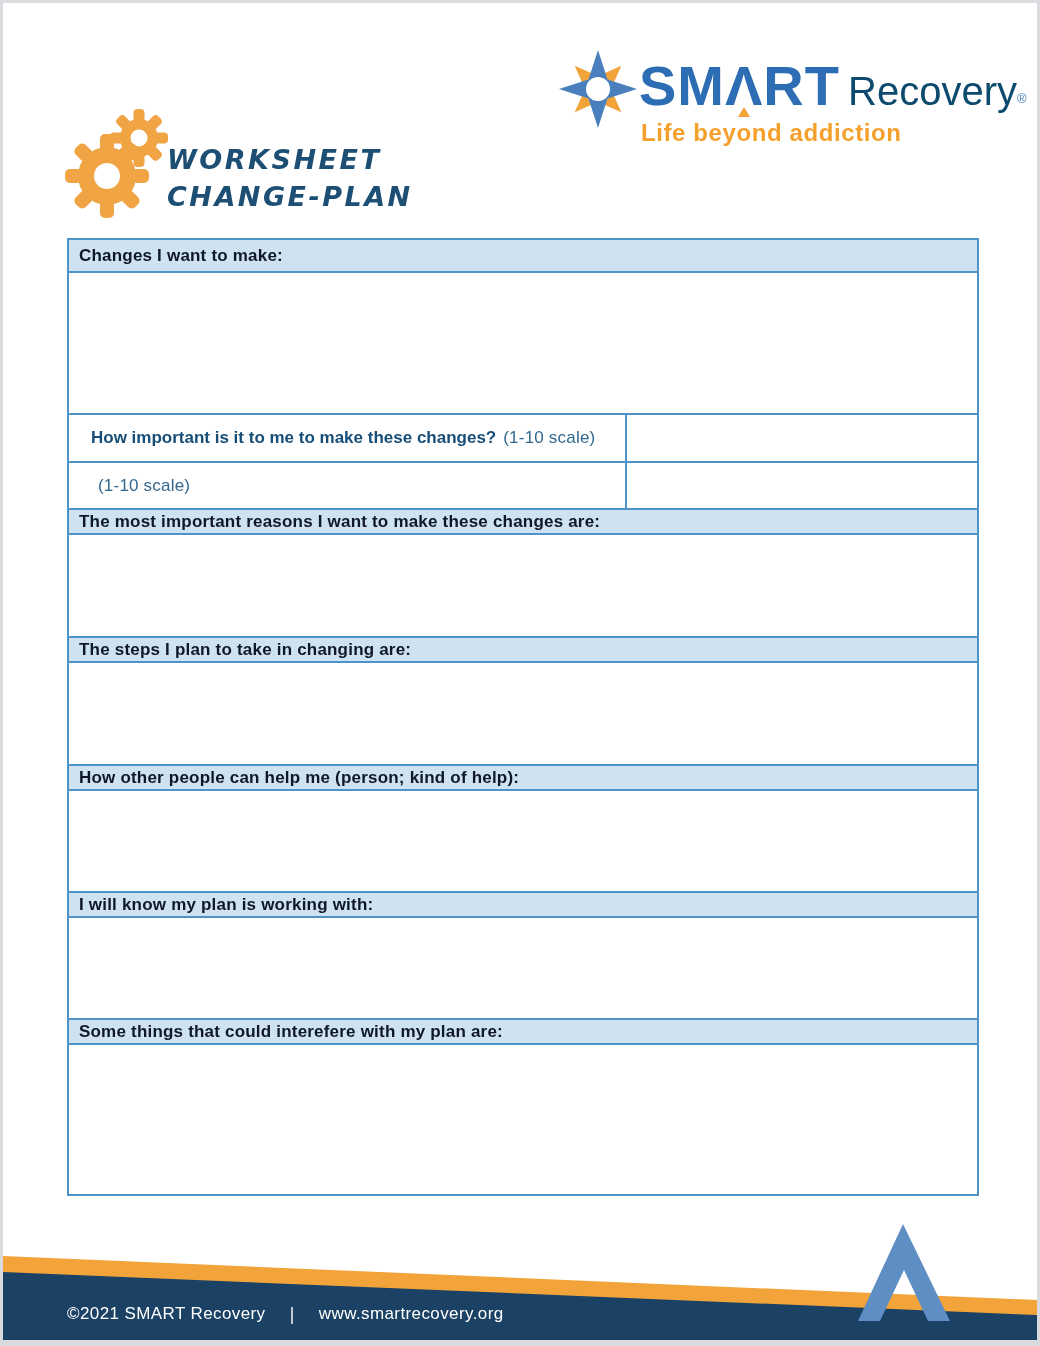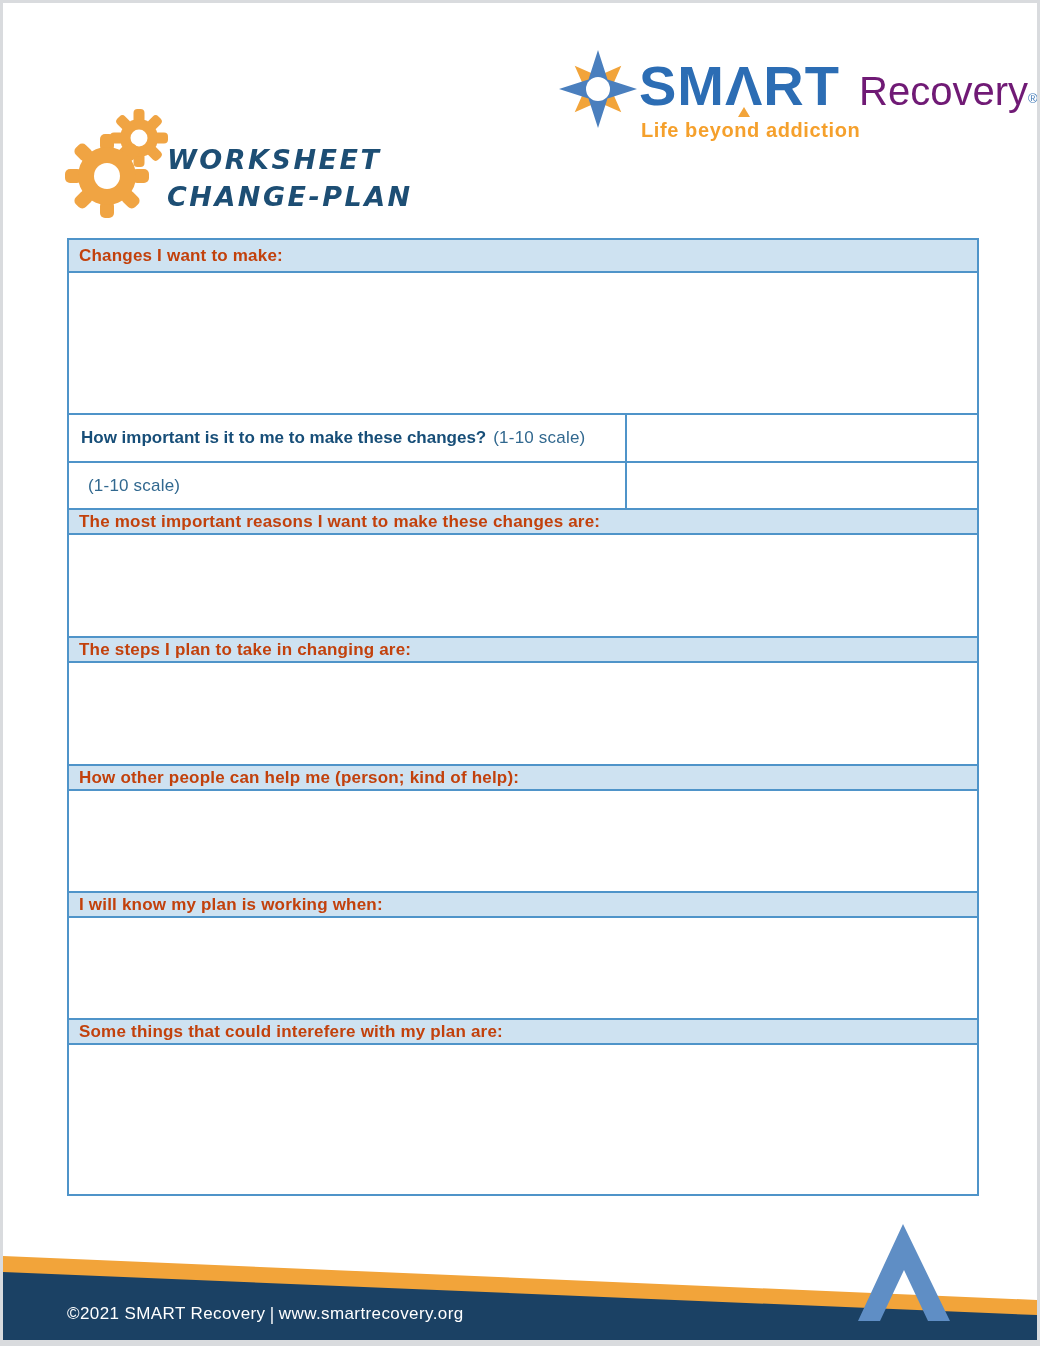--- a/index.html
+++ b/index.html
@@ -26,25 +26,25 @@
   }
   .logo-a { position: relative; display: inline-block; }
   .logo-a::after {
     
     content: ""; position: absolute; left: 50%; bottom: 1px;
     transform: translateX(-50%);
     width: 0; height: 0;
     border-left: 6px solid transparent; border-right: 6px solid transparent;
     border-bottom: 10px solid #f2a43a;
   }
-  .wm-regular { font-size: 40px; font-weight: normal; color: #701a75; letter-spacing: 0px; margin-left: 19px; }
+  .wm-regular { font-size: 40px; font-weight: normal; color: #0c4a6e; letter-spacing: 0px; margin-left: 8px; }
   .wm-reg-mark { font-size: 13px; color: #447cb9; vertical-align: 2px; }
   .tagline {
     position: absolute; left: 88px; top: 76px;
-    font-size: 20px; font-weight: bold; color: #f5a02c; letter-spacing: 0.6px;
+    font-size: 24px; font-weight: bold; color: #f5a02c; letter-spacing: 0.6px;
   }
 
   
   .title-block { position: absolute; left: 52px; top: 105px; width: 420px; height: 115px; }
   .title-gears { position: absolute; left: 0; top: 0; }
   .title-text {
     position: absolute; left: 112px; top: 33px;
     font-family: "DejaVu Sans", sans-serif;
     font-size: 27px; font-weight: bold; font-style: italic;
     color: #1d4e74; letter-spacing: 2.5px; line-height: 37px;
@@ -58,28 +58,28 @@
     border: 2px solid #4f94c9;
     display: flex; flex-direction: column;
     background: #ffffff;
   }
   .row { flex: 0 0 auto; border-bottom: 2px solid #4f94c9; }
   .row:last-child { border-bottom: none; }
   .row.hdr {
     background: #cee2f1;
     display: flex; align-items: center;
     padding: 0 10px;
-    font-size: 17px; font-weight: bold; color: #c2410c;
+    font-size: 17px; font-weight: bold; color: #0f172a;
     letter-spacing: 0.2px;
   }
   .row.blank { background: #ffffff; }
   .row.qrow { display: flex; }
   .q-label {
     flex: 0 0 558px; display: flex; align-items: center;
-    padding: 0 12px; border-right: 2px solid #4f94c9;
+    padding: 0 22px; border-right: 2px solid #4f94c9;
     font-size: 17px; color: #174e78;
   }
   .q-label b { font-weight: bold; }
   .q-hint { font-weight: normal; color: #31688f; margin-left: 7px; letter-spacing: 0.2px; }
   .q-answer { flex: 1 1 auto; background: #ffffff; }
 
   
   .h-hdr1  { height: 33px; }
   .h-blank1{ height: 142px; }
   .h-q     { height: 48px; }
@@ -89,21 +89,21 @@
   .h-blank3{ height: 103px; }
   .h-blank4{ height: 102px; }
   .h-blank5{ height: 102px; }
   .h-blank6{ height: 103px; }
 
   
   .footer-art { position: absolute; left: 0; top: 1200px; width: 1034px; height: 140px; }
   .footer-text {
     position: absolute; left: 64px; top: 1300px;
     color: #ffffff; font-size: 17px; font-weight: normal; letter-spacing: 0.4px;
-    display: flex; align-items: center; gap: 4px;
+    display: flex; align-items: center; gap: 24px;
     z-index: 3;
   }
   .footer-text .sep { font-weight: 100; opacity: 0.9; font-size: 19px; }
 </style>
 </head>
 <body>
 
 <div class="page">
 
   <div class="brand">
@@ -179,21 +179,21 @@
 
     <div class="row hdr h-hdr">The most important reasons I want to make these changes are:</div>
     <div class="row blank h-blank2"></div>
 
     <div class="row hdr h-hdr">The steps I plan to take in changing are:</div>
     <div class="row blank h-blank3"></div>
 
     <div class="row hdr h-hdr">How other people can help me (person; kind of help):</div>
     <div class="row blank h-blank4"></div>
 
-    <div class="row hdr h-hdr">I will know my plan is working when:</div>
+    <div class="row hdr h-hdr">I will know my plan is working with:</div>
     <div class="row blank h-blank5"></div>
 
     <div class="row hdr h-hdr">Some things that could interefere with my plan are:</div>
     <div class="row blank h-blank6"></div>
 
   </div>
 
   <svg class="footer-art" width="1034" height="140" viewBox="0 0 1034 140" preserveAspectRatio="none">
     <polygon fill="#f2a43a" points="0,53 1034,97 1034,140 0,140"></polygon>
     <polygon fill="#1b4164" points="0,69 1034,112 1034,140 0,140"></polygon>

